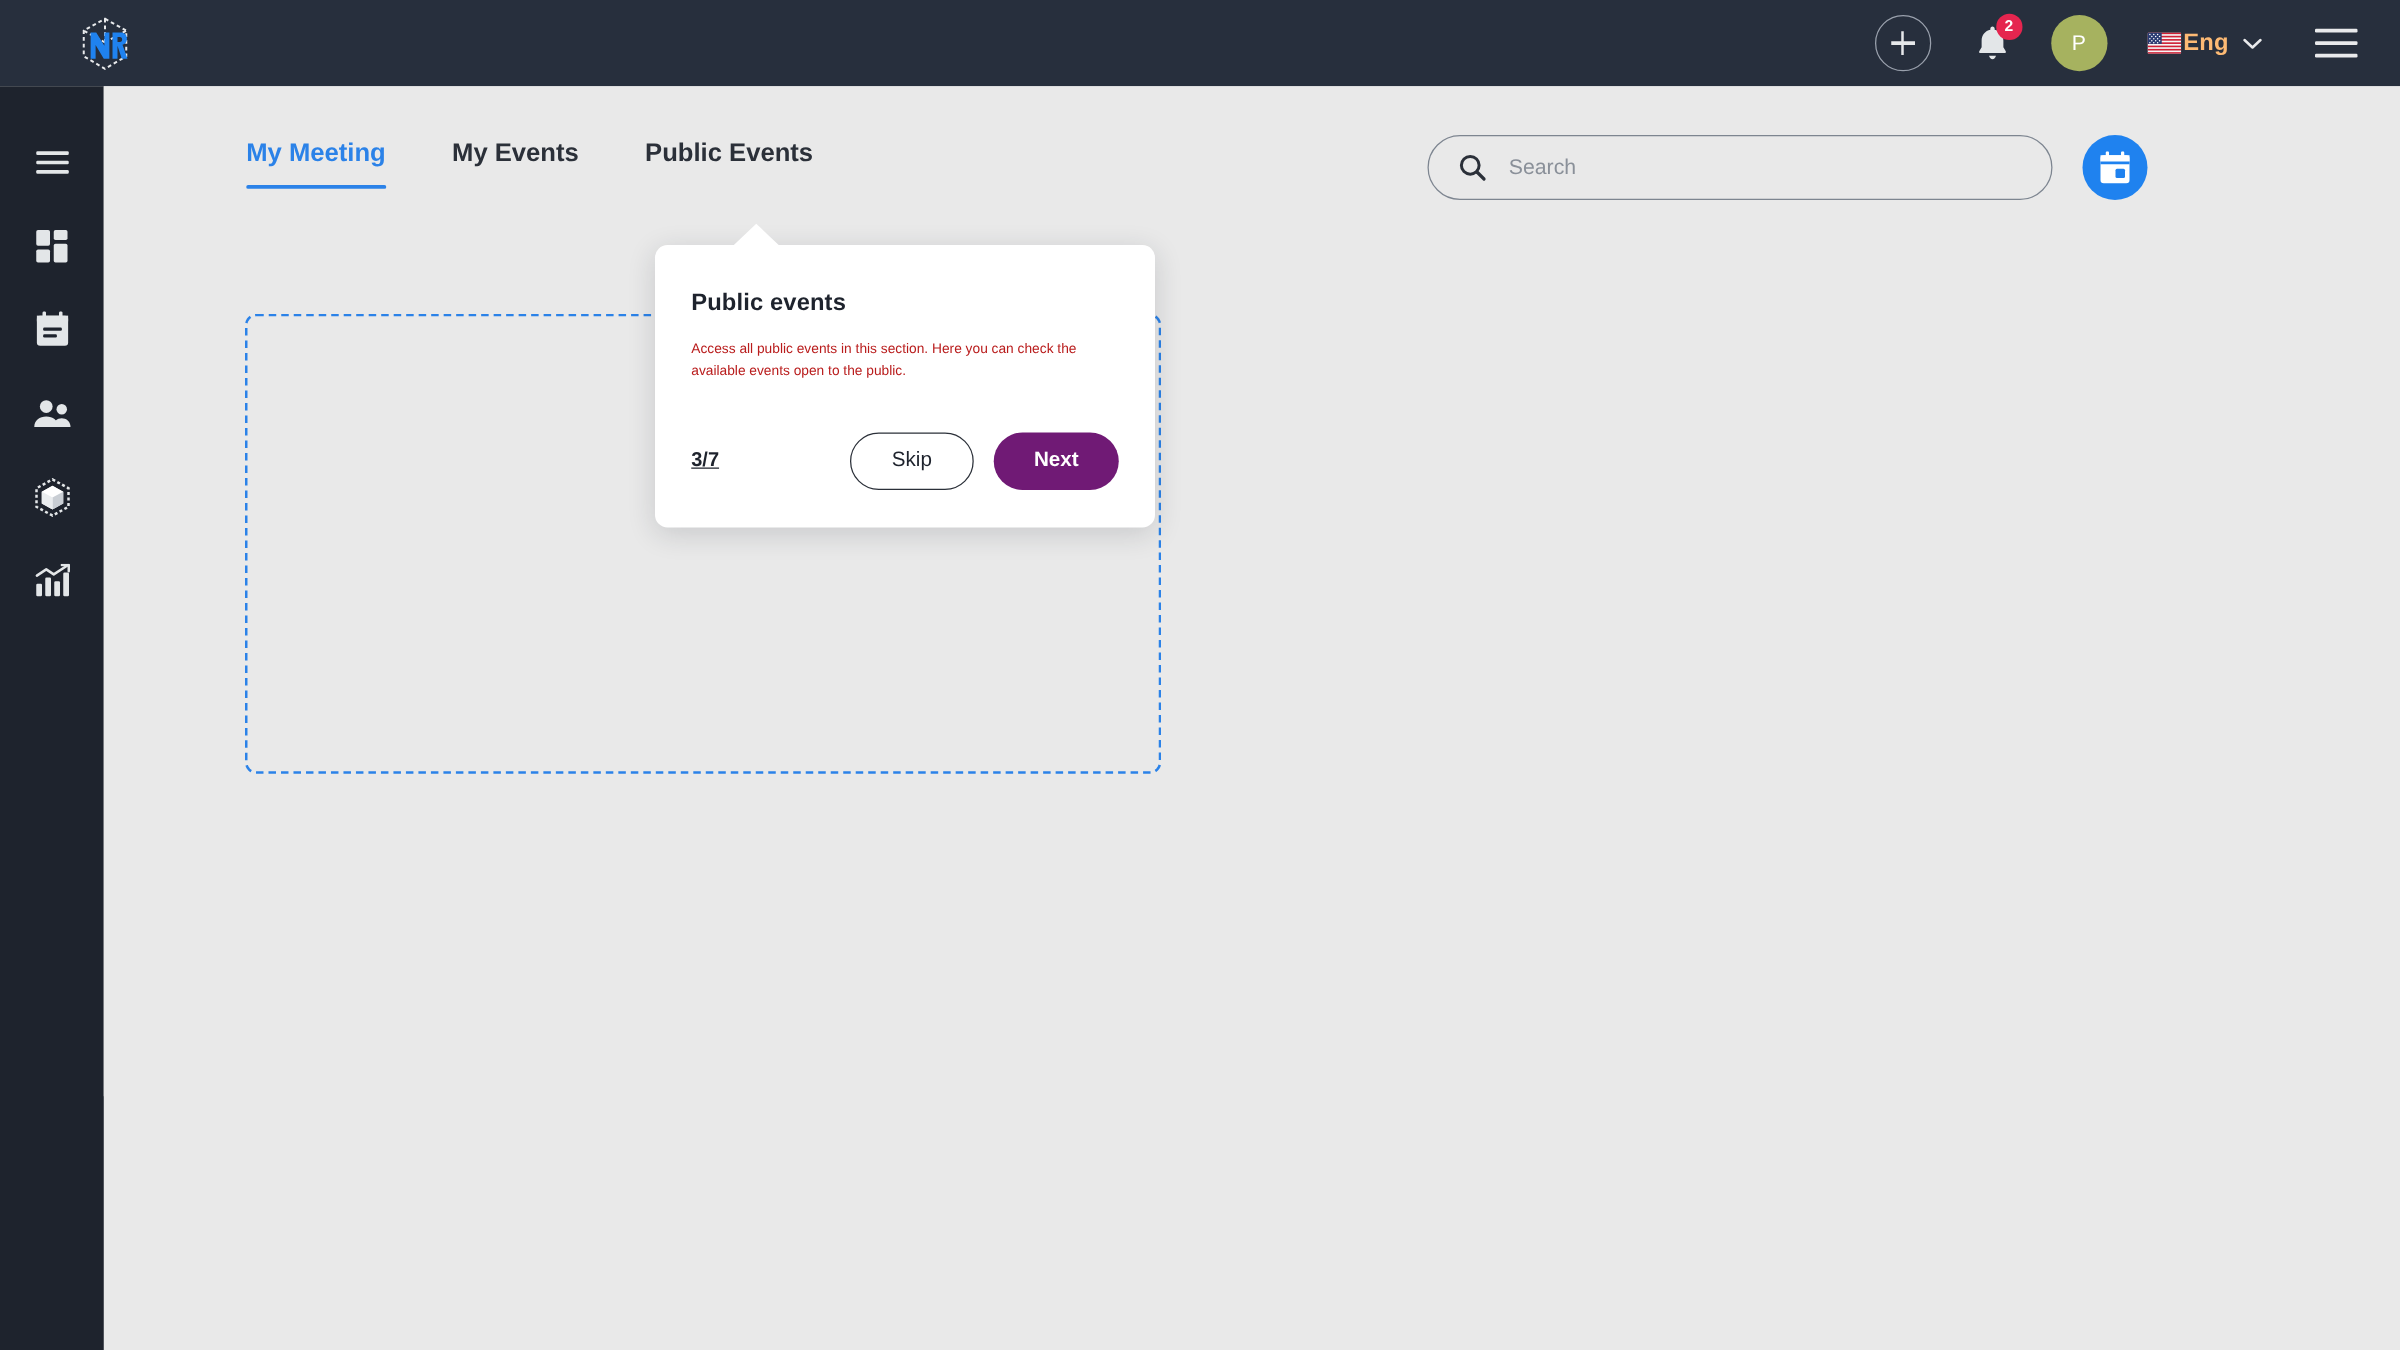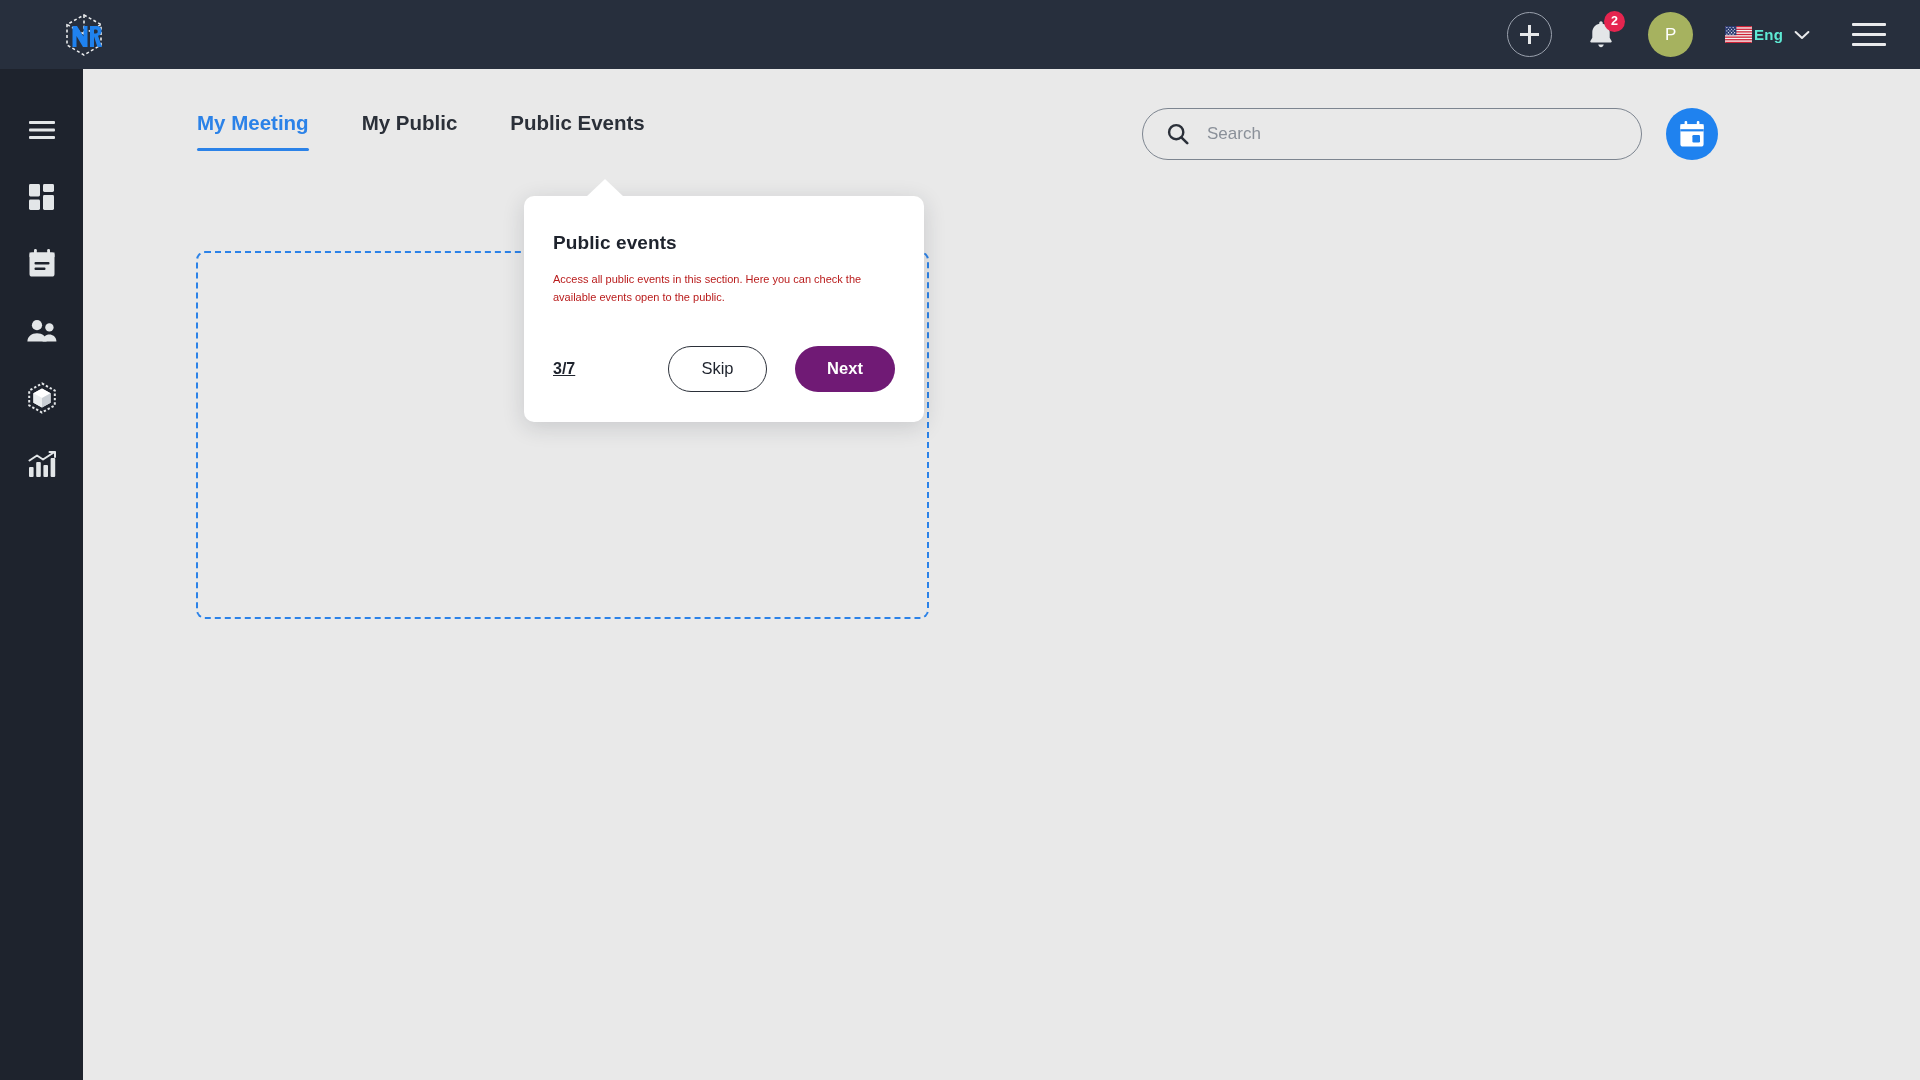--- a/index.html
+++ b/index.html
@@ -62,21 +62,21 @@
     display: flex; align-items: center; justify-content: center;
     font-size: 17px; font-weight: 500;
     cursor: pointer; margin-right: 32px;
   }
 
   .lang-wrap {
     display: flex; align-items: center; gap: 2px;
     cursor: pointer; margin-right: 42px;
   }
   .flag { width: 27px; height: 17px; display:block; border-radius:1px; }
-  .lang-label { color: #5eead4; font-size: 15px; font-weight: bold; letter-spacing: .2px; }
+  .lang-label { color: #fdba74; font-size: 19px; font-weight: bold; letter-spacing: .2px; }
   .chev { margin-left: 9px; display:block; }
 
   .hamburger-top { width: 34px; cursor: pointer; display:flex; flex-direction:column; gap:7px; }
   .hamburger-top span { display:block; height: 3.2px; background:#e9eaec; border-radius:1px; }
 
   
   .sidebar {
     position: absolute; top: 69px; left: 0;
     width: 83px; height: 1011px;
     background: #1e232d;
@@ -167,21 +167,21 @@
   .pop-title {
     font-size: 19px; font-weight: bold; color: #1e232d;
     margin-bottom: 17px; letter-spacing: .1px;
   }
   .pop-body {
     font-size: 11px; line-height: 1.63; color: #b91c1c;
     margin-bottom: 39px; max-width: 340px;
   }
   .pop-foot { display: flex; align-items: center; }
   .pop-count { font-size: 16px; font-weight: bold; color: #1e232d; text-decoration: underline; }
-  .pop-actions { margin-left: auto; display: flex; align-items: center; gap: 28px; }
+  .pop-actions { margin-left: auto; display: flex; align-items: center; gap: 16px; }
   .btn-skip {
     min-width: 99px; height: 46px; border-radius: 23px;
     border: 1.4px solid #2b3039; background: #fff;
     font-family: "Liberation Sans", sans-serif;
     font-size: 16.5px; font-weight: 500; color: #1e232d;
     cursor: pointer;
   }
   .btn-next {
     min-width: 100px; height: 46px; border-radius: 23px;
     border: none; background: #701a75;
@@ -332,21 +332,21 @@
       <path d="M22.5 1 L28 1 L28 6" stroke="#e3e6e8" stroke-width="2" fill="none" stroke-linecap="round" stroke-linejoin="round"></path>
     </svg>
   </div>
 
 </div>
 
 <div class="main">
 
   <div class="tabs">
     <div class="tab active">My Meeting</div>
-    <div class="tab">My Public</div>
+    <div class="tab">My Events</div>
     <div class="tab">Public Events</div>
   </div>
 
   <div class="search-row">
     <div class="search-box">
       <svg width="22" height="22" viewBox="0 0 22 22">
         <circle cx="9.2" cy="9.2" r="7.1" fill="none" stroke="#2b3039" stroke-width="2.4"></circle>
         <path d="M14.6 14.6 L20.2 20.2" stroke="#2b3039" stroke-width="2.6" stroke-linecap="round"></path>
       </svg>
       <input class="search-input" type="text" placeholder="Search" style="">

